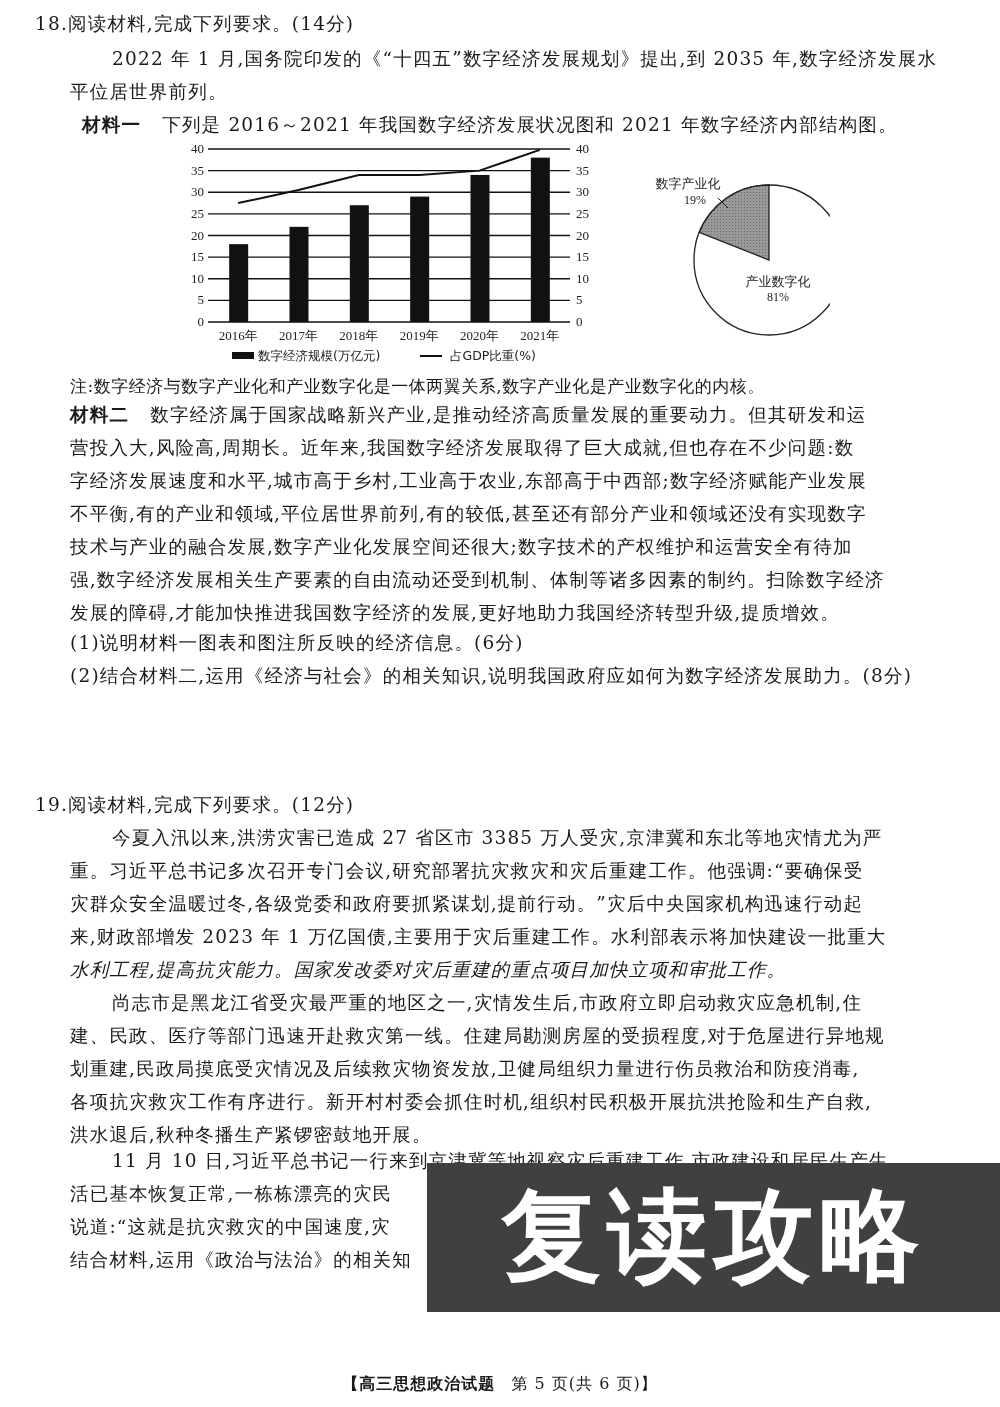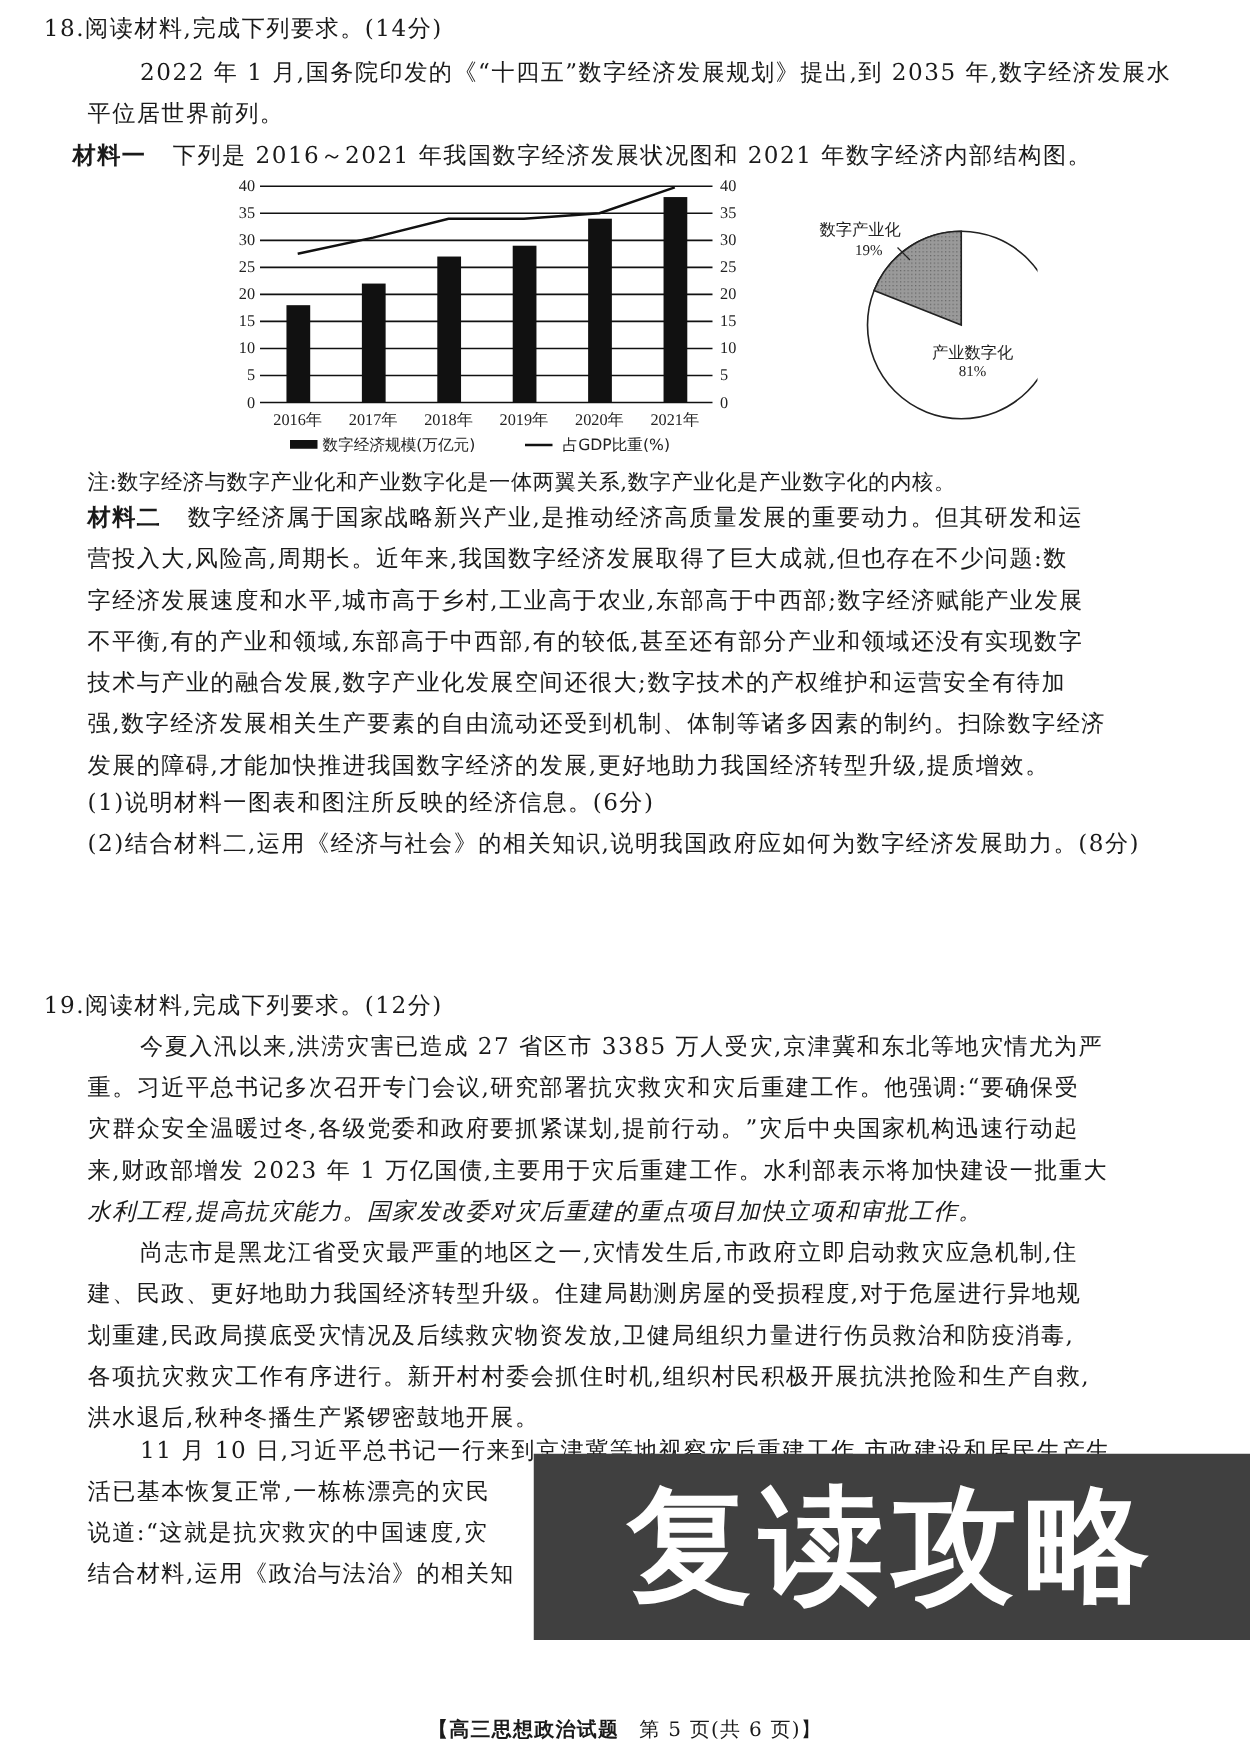--- a/index.html
+++ b/index.html
@@ -15,21 +15,21 @@
        font-size:100px;display:flex;align-items:center;justify-content:center;letter-spacing:6px;}
   .footer{position:absolute;left:0;width:1000px;top:1374px;text-align:center;font-size:16px;letter-spacing:1px;}
   .footer .fb{font-family:"DejaVu Sans","Liberation Sans",sans-serif;font-weight:bold;margin-top:20px;}
 </style>
 </head>
 <body>
 
 <div class="line" style="left:35px;top:12px;">18.阅读材料,完成下列要求。(14分)</div>
 <div class="line" style="left:112px;top:47px;">2022 年 1 月,国务院印发的《“十四五”数字经济发展规划》提出,到 2035 年,数字经济发展水</div>
 <div class="line" style="left:70px;top:80px;">平位居世界前列。</div>
-<div class="line" style="left:58px;top:113px;">
+<div class="line" style="left:82px;top:113px;">
   <span class="bold">材料一</span>
   <span style="margin-left:14px;">下列是 2016～2021 年我国数字经济发展状况图和 2021 年数字经济内部结构图。</span>
 </div>
 
 <svg class="chart" viewBox="0 0 420 230">
   <g id="grid">
       <line x1="28" y1="182" x2="390" y2="182" stroke="#111" stroke-width="1.3"></line>
       <line x1="28" y1="160.375" x2="390" y2="160.375" stroke="#111" stroke-width="1.3"></line>
       <line x1="28" y1="138.75" x2="390" y2="138.75" stroke="#111" stroke-width="1.3"></line>
       <line x1="28" y1="117.125" x2="390" y2="117.125" stroke="#111" stroke-width="1.3"></line>
@@ -103,35 +103,35 @@
 </svg>
 
 <div class="line note" style="left:70px;top:374px;">注:数字经济与数字产业化和产业数字化是一体两翼关系,数字产业化是产业数字化的内核。</div>
 
 <div class="line" style="left:70px;top:403px;">
   <span class="bold">材料二</span>
   <span style="margin-left:14px;">数字经济属于国家战略新兴产业,是推动经济高质量发展的重要动力。但其研发和运</span>
 </div>
 <div class="line" style="left:70px;top:436px;">营投入大,风险高,周期长。近年来,我国数字经济发展取得了巨大成就,但也存在不少问题:数</div>
 <div class="line" style="left:70px;top:469px;">字经济发展速度和水平,城市高于乡村,工业高于农业,东部高于中西部;数字经济赋能产业发展</div>
-<div class="line" style="left:70px;top:502px;">不平衡,有的产业和领域,东部高于中西部,有的较低,甚至还有部分产业和领域还没有实现数字</div>
+<div class="line" style="left:70px;top:502px;">不平衡,有的产业和领域,平位居世界前列,有的较低,甚至还有部分产业和领域还没有实现数字</div>
 <div class="line" style="left:70px;top:535px;">技术与产业的融合发展,数字产业化发展空间还很大;数字技术的产权维护和运营安全有待加</div>
 <div class="line" style="left:70px;top:568px;">强,数字经济发展相关生产要素的自由流动还受到机制、体制等诸多因素的制约。扫除数字经济</div>
 <div class="line" style="left:70px;top:601px;">发展的障碍,才能加快推进我国数字经济的发展,更好地助力我国经济转型升级,提质增效。</div>
 <div class="line" style="left:70px;top:631px;">(1)说明材料一图表和图注所反映的经济信息。(6分)</div>
 <div class="line" style="left:70px;top:664px;">(2)结合材料二,运用《经济与社会》的相关知识,说明我国政府应如何为数字经济发展助力。(8分)</div>
 
 <div class="line" style="left:35px;top:793px;">19.阅读材料,完成下列要求。(12分)</div>
 <div class="line" style="left:112px;top:826px;">今夏入汛以来,洪涝灾害已造成 27 省区市 3385 万人受灾,京津冀和东北等地灾情尤为严</div>
 <div class="line" style="left:70px;top:859px;">重。习近平总书记多次召开专门会议,研究部署抗灾救灾和灾后重建工作。他强调:“要确保受</div>
 <div class="line" style="left:70px;top:892px;">灾群众安全温暖过冬,各级党委和政府要抓紧谋划,提前行动。”灾后中央国家机构迅速行动起</div>
 <div class="line" style="left:70px;top:925px;">来,财政部增发 2023 年 1 万亿国债,主要用于灾后重建工作。水利部表示将加快建设一批重大</div>
 <div class="line" style="left:70px;top:958px;font-style:italic;">水利工程,提高抗灾能力。国家发改委对灾后重建的重点项目加快立项和审批工作。</div>
 <div class="line" style="left:112px;top:991px;">尚志市是黑龙江省受灾最严重的地区之一,灾情发生后,市政府立即启动救灾应急机制,住</div>
-<div class="line" style="left:70px;top:1024px;">建、民政、更好地助力我国经济转型升级。住建局勘测房屋的受损程度,对于危屋进行异地规</div>
+<div class="line" style="left:70px;top:1024px;">建、民政、医疗等部门迅速开赴救灾第一线。住建局勘测房屋的受损程度,对于危屋进行异地规</div>
 <div class="line" style="left:70px;top:1057px;">划重建,民政局摸底受灾情况及后续救灾物资发放,卫健局组织力量进行伤员救治和防疫消毒,</div>
 <div class="line" style="left:70px;top:1090px;text-align:right;">各项抗灾救灾工作有序进行。新开村村委会抓住时机,组织村民积极开展抗洪抢险和生产自救,</div>
 <div class="line" style="left:70px;top:1123px;">洪水退后,秋种冬播生产紧锣密鼓地开展。</div>
 <div class="line" style="left:112px;top:1149px;">11 月 10 日,习近平总书记一行来到京津冀等地视察灾后重建工作,市政建设和居民生产生</div>
 <div class="line" style="left:70px;top:1182px;">活已基本恢复正常,一栋栋漂亮的灾民</div>
 <div class="line" style="left:70px;top:1215px;">说道:“这就是抗灾救灾的中国速度,灾</div>
 <div class="line" style="left:70px;top:1248px;">结合材料,运用《政治与法治》的相关知</div>
 
 <div class="watermark">复读攻略</div>
 

